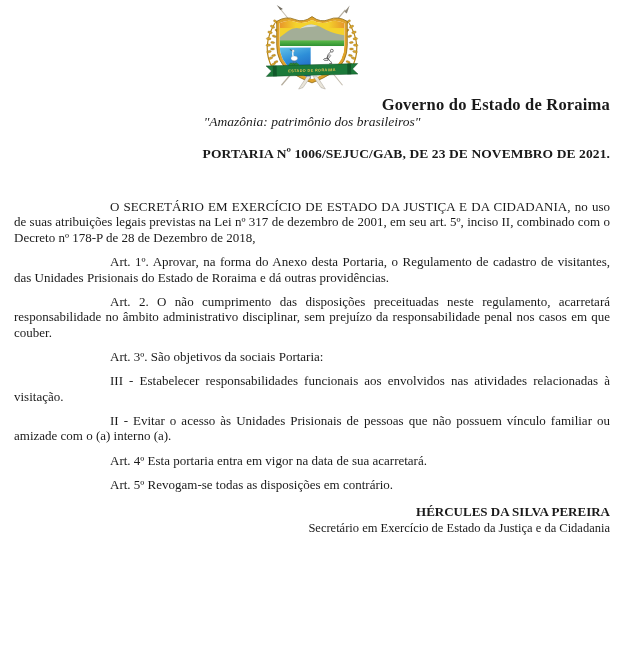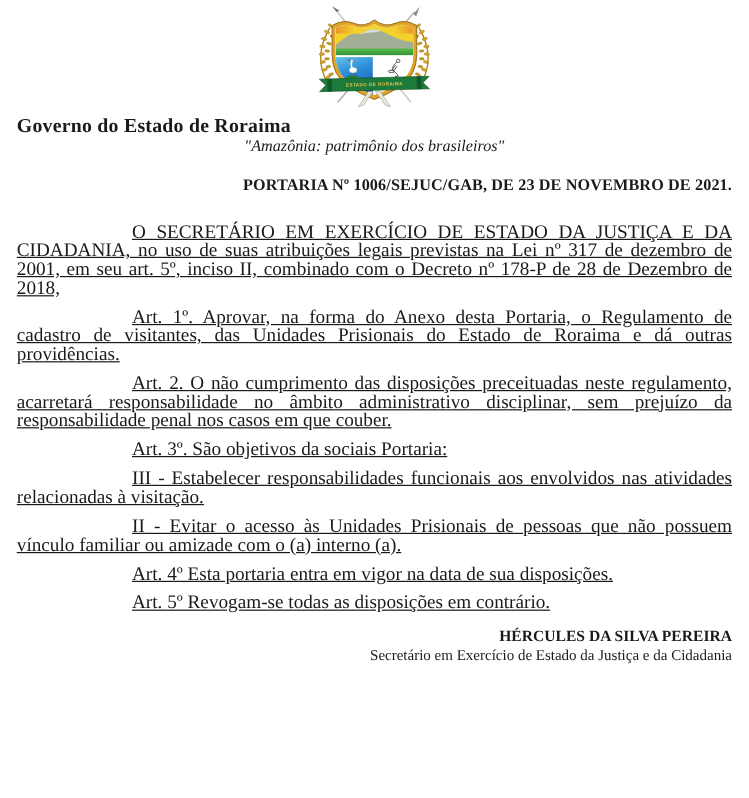--- a/index.html
+++ b/index.html
@@ -6,36 +6,36 @@
   body {
     width: 624px; height: 665px; overflow: hidden;
     font-family: "Liberation Serif", serif;
     color: #1a1a1a;
   }
   .page { width: 624px; height: 665px; position: relative; box-sizing: border-box; padding: 5px 14px 0 14px; }
 
   .crest { display: block; margin: 0 auto; width: 124px; height: 88px; }
 
   .gov-name {
-    text-align: left; font-weight: bold; font-size: 16.5px;
+    text-align: right; font-weight: bold; font-size: 16.5px;
     letter-spacing: 0.2px; margin-top: 3px; line-height: 1.1;
   }
   .motto {
     text-align: center; font-style: italic; font-size: 13.5px;
     margin-top: 1px; line-height: 1.1;
   }
   .doc-title {
     font-weight: bold; font-size: 13.5px; letter-spacing: 0.1px;
     margin: 17px 0 0 71px; line-height: 1.1; text-align: right;
   }
   .summary {
     margin: 28px 0 0 283px; font-size: 13px; line-height: 15.6px;
     text-align: justify;
   }
-  .body-text { margin-top: 24px; font-size: 16px; line-height: 15.6px; text-decoration: underline; }
+  .body-text { margin-top: 37px; font-size: 13px; line-height: 15.6px; }
   .body-text p { margin: 0 0 8.5px 0; text-indent: 96px; text-align: justify; }
   .body-text p.resolve { font-weight: bold; }
 
   .signature { margin-top: 13px; text-align: right; }
   .sig-name { font-weight: bold; font-size: 13px; line-height: 1.15; }
   .sig-role { font-size: 12.5px; margin-top: 2px; line-height: 1.1; }
 </style>
 </head>
 <body>
 
@@ -141,21 +141,21 @@
   <div class="doc-title">PORTARIA Nº 1006/SEJUC/GAB, DE 23 DE NOVEMBRO DE 2021.</div>
 
 
   <div class="body-text">
     <p>O SECRETÁRIO EM EXERCÍCIO DE ESTADO DA JUSTIÇA E DA CIDADANIA, no uso de suas atribuições legais previstas na Lei nº 317 de dezembro de 2001, em seu art. 5º, inciso II, combinado com o Decreto nº 178-P de 28 de Dezembro de 2018,</p>
     <p>Art. 1º. Aprovar, na forma do Anexo desta Portaria, o Regulamento de cadastro de visitantes, das Unidades Prisionais do Estado de Roraima e dá outras providências.</p>
     <p>Art. 2. O não cumprimento das disposições preceituadas neste regulamento, acarretará responsabilidade no âmbito administrativo disciplinar, sem prejuízo da responsabilidade penal nos casos em que couber.</p>
     <p>Art. 3º. São objetivos da sociais Portaria:</p>
     <p>III - Estabelecer responsabilidades funcionais aos envolvidos nas atividades relacionadas à visitação.</p>
     <p>II - Evitar o acesso às Unidades Prisionais de pessoas que não possuem vínculo familiar ou amizade com o (a) interno (a).</p>
-    <p>Art. 4º Esta portaria entra em vigor na data de sua disposições.</p>
+    <p>Art. 4º Esta portaria entra em vigor na data de sua acarretará.</p>
     <p>Art. 5º Revogam-se todas as disposições em contrário.</p>
   </div>
 
   <div class="signature">
     <div class="sig-name">HÉRCULES DA SILVA PEREIRA</div>
     <div class="sig-role">Secretário em Exercício de Estado da Justiça e da Cidadania</div>
   </div>
 
 </div>
 

